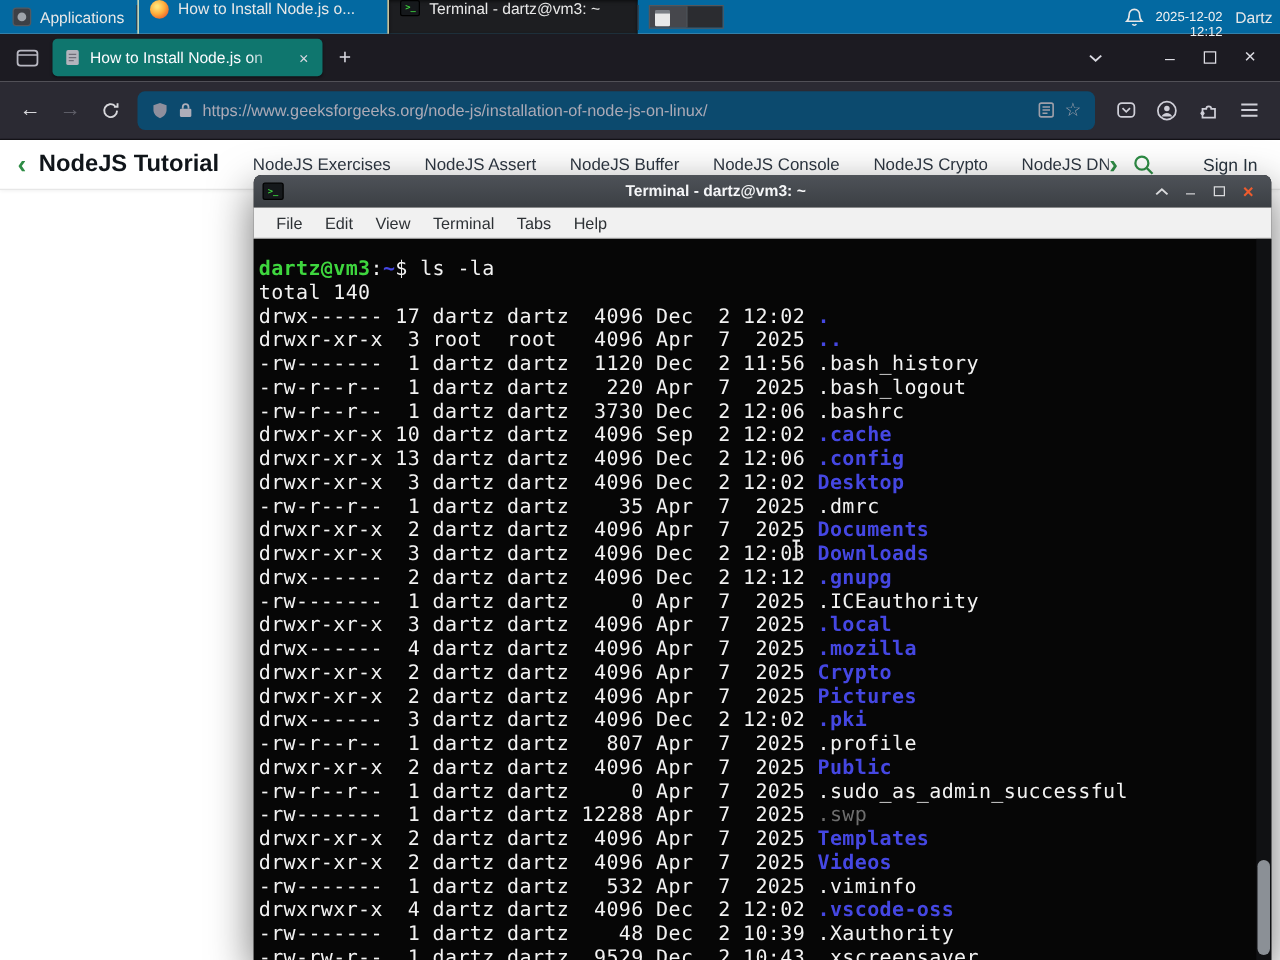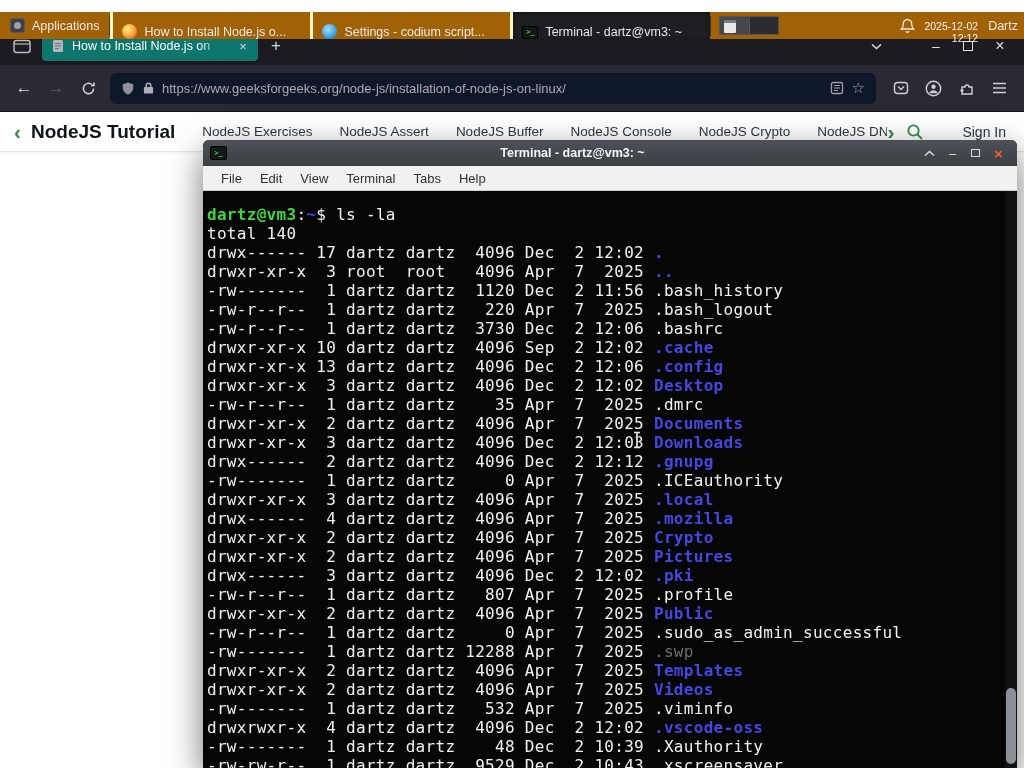--- a/index.html
+++ b/index.html
@@ -1,30 +1,30 @@
 <!DOCTYPE html>
 <html style="--tbg: #060606; --ttext: #f2f2f2; --tgreen: #3ed63e; --tblue: #4547e2; --tdim: #6e6e6e; --gfg-accent: #2f8d46;"><head>
 <meta charset="utf-8">
 <style>
   * { box-sizing: border-box; }
   html,body { margin:0; padding:0; }
   body { font-family:"Liberation Sans", sans-serif; }
   #screen { position:relative; width:1024px; height:768px; overflow:hidden; background:#ffffff; }
 
   
-  .top-panel { position:absolute; left:0; top:12px; width:1024px; height:27px; background:#a16207;
+  .top-panel { position:absolute; left:0; top:0; width:1024px; height:27px; background:#0369a1;
     display:flex; align-items:center; color:#e8e8e8; font-size:12.5px; z-index:50; }
   .apps-btn { display:flex; align-items:center; gap:7px; padding:0 10px; height:100%; cursor:default; }
   .apps-icon { width:15px; height:15px; border-radius:3px; background:#3d4046; border:1px solid #55585e;
     display:grid; place-items:center; }
   .apps-icon::after { content:""; width:7px; height:7px; border-radius:50%; background:#9fa4ab; }
   .psep { width:1px; height:20px; background:#3a3b40; }
   #tasks { display:flex; height:100%; }
-  .task { width:200px; height:100%; display:flex; align-items:flex-end; gap:7px; padding:0 9px;
-    border-left:3px solid #fef9c3; overflow:hidden; white-space:nowrap; }
+  .task { width:200px; height:100%; display:flex; align-items:flex-start; gap:7px; padding:0 9px;
+    border-left:1px solid #fef9c3; overflow:hidden; white-space:nowrap; }
   .task.active { background:#1d1e21; box-shadow:inset 0 1px 3px rgba(0,0,0,.6); }
   .task-label { overflow:hidden; text-overflow:clip; }
   .ticon-firefox { width:15px; height:15px; flex:0 0 15px; border-radius:50%;
     background:radial-gradient(circle at 38% 35%, #ffe37a 8%, #ffae3c 45%, #e8562b 85%); }
   .ticon-codium { width:15px; height:15px; flex:0 0 15px; border-radius:50%;
     background:radial-gradient(circle at 40% 35%, #9fd9ff 5%, #3aa0e0 60%, #1f7ab8 95%); }
   .ticon-terminal { width:16px; height:13px; flex:0 0 16px; background:#15181b; border:1px solid #000;
     border-radius:2px; color:#3ed63e; font:bold 7px/11px "DejaVu Sans Mono", monospace; text-align:center; }
   .ticon-terminal::after { content:">_"; }
   .ws-switcher { display:flex; height:19px; border:1px solid #55565a; margin:0 8px; }
@@ -52,21 +52,21 @@
     font-size:17px; margin-left:4px; }
   .alltabs-btn { margin-left:auto; width:28px; height:28px; display:grid; place-items:center; margin-right:30px; }
   .wbtn { width:32px; height:32px; display:grid; place-items:center; color:#dddde4; font-size:14px; }
   .wmax-box { width:10px; height:10px; border:1.6px solid #dddde4; }
   .wbtn.close { font-size:16px; }
 
   .nav-toolbar { position:absolute; left:0; top:65px; width:1024px; height:47px; background:#2b2a33;
     display:flex; align-items:center; padding:0 8px; border-bottom:1px solid #141318; }
   .nbtn { width:32px; height:32px; display:grid; place-items:center; color:#d7d7db; font-size:17px; }
   .nbtn.disabled { color:#5d5d67; }
-  .urlbar { flex:1; height:31px; background:#0f172a; border-radius:6px; margin-left:6px;
+  .urlbar { flex:1; height:31px; background:#0c4a6e; border-radius:6px; margin-left:6px;
     display:flex; align-items:center; gap:8px; padding:0 11px; }
   .url-text { flex:1; font-size:13px; color:#acaab6; white-space:nowrap; overflow:hidden; }
   .star-glyph { color:#a2a2ac; font-size:15px; }
   .right-icons { display:flex; align-items:center; margin-left:8px; }
   .ribtn { width:33px; height:32px; display:grid; place-items:center; }
 
   
   .site-nav { position:absolute; left:0; top:112px; width:1024px; height:40px; background:#ffffff;
     border-bottom:1px solid #e7e7e7; box-shadow:0 1px 3px rgba(0,0,0,.06);
     display:flex; align-items:center; padding:0 14px; z-index:5; }
@@ -116,24 +116,20 @@
   <div class="top-panel">
     <div class="apps-btn">
       <span class="apps-icon"></span>
       <span>Applications</span>
     </div>
     <div class="psep"></div>
     <div id="tasks">
         <div class="task">
           <span class="ticon-firefox"></span>
           <span class="task-label">How to Install Node.js o...</span>
-        </div>
-        <div class="task">
-          <span class="ticon-codium"></span>
-          <span class="task-label">Settings - codium script...</span>
         </div>
         <div class="task active">
           <span class="ticon-terminal"></span>
           <span class="task-label">Terminal - dartz@vm3: ~</span>
         </div>
       </div>
     <div class="psep"></div>
     <div class="ws-switcher">
       <div class="ws-cell current"></div>
       <div class="ws-cell"></div>

